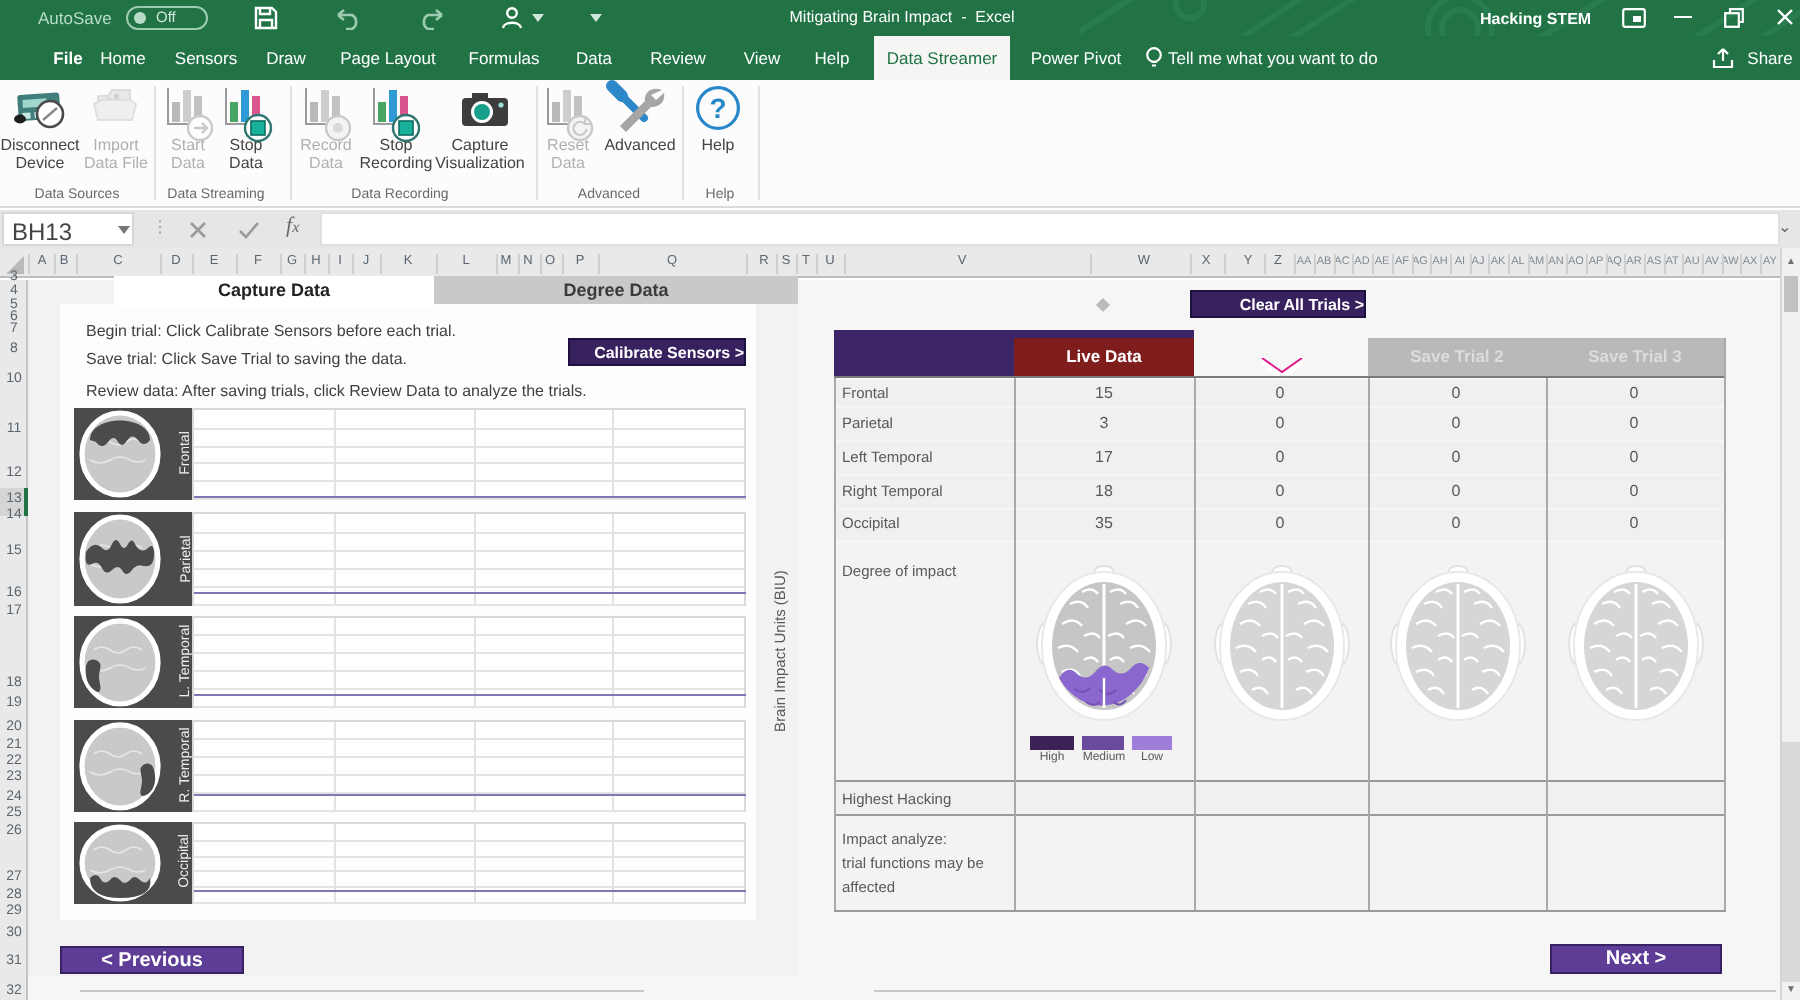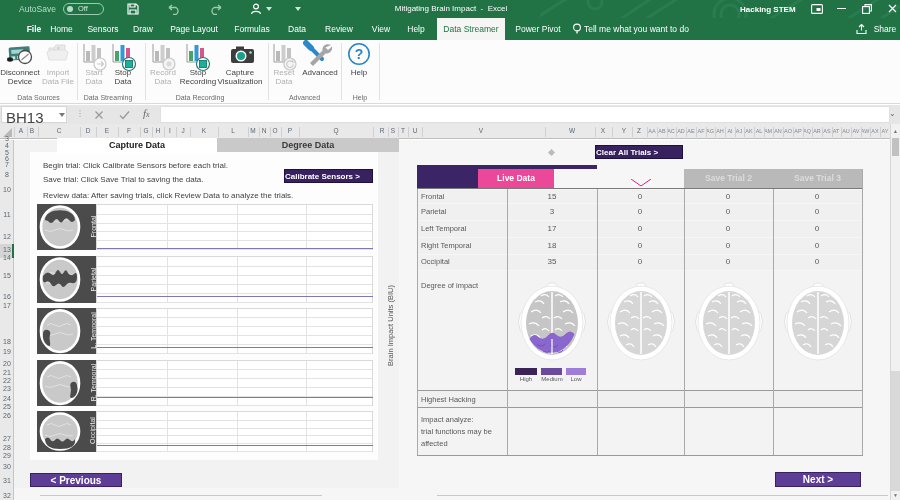--- a/index.html
+++ b/index.html
@@ -13,21 +13,21 @@
 #sheet{left:0;top:140px;width:900px;height:360px;background:#f2f2f2;}
 .tab{position:absolute;top:0;height:22px;line-height:22px;font-size:8.5px;color:#fff;text-align:center;}
 .rlab{position:absolute;font-size:8px;color:#444;text-align:center;line-height:9px;}
 .rlab.dis{color:#b0b0b0;}
 .glab{position:absolute;top:54px;font-size:7px;color:#6a6a6a;text-align:center;}
 .gsep{position:absolute;top:3px;height:57px;width:1px;background:#e2e2e2;}
 .num{position:absolute;font-size:7px;color:#5b6670;width:14px;text-align:center;}
 .cl{position:absolute;top:3px;font-size:6.5px;color:#5b6670;text-align:center;}
 .cl2{font-size:5.5px;color:#7f8a93;top:4px;}
 .ins{position:absolute;font-size:8px;color:#3f3f3f;white-space:nowrap;}
-.dkbtn{position:absolute;background:#37215f;border:1px solid #1e1040;color:#fff;font-weight:bold;text-align:left;}
+.dkbtn{position:absolute;background:#37215f;border:1px solid #1e1040;color:#fff;font-weight:bold;text-align:right;}
 .pbtn{position:absolute;background:#5e3d96;border:1px solid #372263;color:#fff;font-weight:bold;text-align:center;font-size:10px;}
 .trow{position:absolute;left:417px;width:445px;background:#f0f0f0;}
 .vline{position:absolute;width:1px;background:#a9a9a9;}
 .tlab{position:absolute;left:421px;font-size:7.5px;color:#595959;}
 .tval{position:absolute;font-size:8px;color:#595959;width:40px;text-align:center;}
 .chart{position:absolute;left:96px;width:277px;background:#fff;border:1px solid #d9d9d9;}
 .icon{position:absolute;left:37px;width:59px;background:#4b4b4b;}
 .vtext{position:absolute;color:#efefef;font-size:7px;white-space:nowrap;transform:rotate(-90deg);transform-origin:center;}
 .hgl{position:absolute;left:0;width:100%;height:1px;background:#e3e3e3;}
 .vgl{position:absolute;top:0;height:100%;width:1px;background:#e3e3e3;}
@@ -202,21 +202,21 @@
 <span class="glab" style="left:282px;width:45px;">Advanced</span>
 <span class="glab" style="left:348px;width:24px;">Help</span>
 <span class="gsep" style="left:77px;"></span>
 <span class="gsep" style="left:145px;"></span>
 <span class="gsep" style="left:268px;"></span>
 <span class="gsep" style="left:341px;"></span>
 <span class="gsep" style="left:379px;"></span>
 </div>
 <div id="fbar" class="ab">
 <span class="ab" style="left:1px;top:1px;width:66px;height:17px;background:#fff;border:1px solid #d6d6d6;"></span>
-<span class="ab" style="left:6px;top:4px;font-size:15px;color:#444;">BH13</span>
+<span class="ab" style="left:6px;top:4px;font-size:12px;color:#444;">BH13</span>
 <span class="ab" style="left:59px;top:8px;width:0;height:0;border-left:3px solid transparent;border-right:3px solid transparent;border-top:4px solid #777;"></span>
 <span class="ab" style="left:76px;top:4px;color:#9a9a9a;font-size:8px;letter-spacing:0;">⋮</span>
 <svg class="ab" style="left:94px;top:5px" width="10" height="10" viewBox="0 0 10 10">
       <path d="M1.5 1.5 L8.5 8.5 M8.5 1.5 L1.5 8.5" stroke="#9a9a9a" stroke-width="1.3"></path>
     </svg>
 <svg class="ab" style="left:119px;top:5px" width="11" height="10" viewBox="0 0 11 10">
       <path d="M1 5.5 L4 8.5 L10 1.5" stroke="#9a9a9a" stroke-width="1.3" fill="none"></path>
     </svg>
 <span class="ab" style="left:143px;top:2px;font-size:11px;font-style:italic;color:#6a6a6a;font-family:'Liberation Serif',serif;text-align:right;">f<span style="font-size:8px;">x</span></span>
 <span class="ab" style="left:160px;top:1px;width:730px;height:17px;background:#fff;border:1px solid #e0e0e0;"></span>
@@ -463,21 +463,21 @@
     <div class="icon" style="top:271.0px;height:41.0px;">
       <svg class="ab" style="left:0;top:0" width="59" height="41" viewBox="0 0 59 41">
         <ellipse cx="23" cy="20.5" rx="19" ry="18.0" fill="#c9c9c9" stroke="#fff" stroke-width="2.6"></ellipse>
         <path d="M10 14 q4 -3 8 0 q4 3 8 0 q4 -3 8 0 M8 24 q5 3 10 0 q5 -3 10 0 q4 2 8 0" stroke="#e6e6e6" stroke-width="0.8" fill="none"></path>
         <path d="M8 28 q3 -3 5 0 q2 4 5 1 q2 -3 5 0 q2 3 5 0 q2 -3 5 0 q3 3 5 -1 q2 10 -15 10 Q8 38 8 28 Z" fill="#4b4b4b"></path>
       </svg>
       <div class="vtext" style="left:52px;top:16px;width:35px;margin-left:-14px;text-align:center;">Occipital</div>
     </div>
     <div class="ab" style="left:417px;top:25px;width:90px;height:23px;background:#3c2566;"></div>
     <div class="ab" style="left:507px;top:25px;width:90px;height:4px;background:#3c2566;"></div>
-    <div class="ab" style="left:478px;top:29px;width:76px;height:19px;background:#ec4899;color:#fff;font-size:8.5px;font-weight:bold;text-align:center;line-height:19px;">Live Data</div>
+    <div class="ab" style="left:507px;top:29px;width:90px;height:19px;background:#7f1d1d;color:#fff;font-size:8.5px;font-weight:bold;text-align:center;line-height:19px;">Live Data</div>
     <div class="ab" style="left:684px;top:29px;width:89px;height:19px;background:#b9b9b9;color:#dcdcdc;font-size:8.5px;font-weight:bold;text-align:center;line-height:19px;">Save Trial 2</div>
     <div class="ab" style="left:773px;top:29px;width:89px;height:19px;background:#b9b9b9;color:#dcdcdc;font-size:8.5px;font-weight:bold;text-align:center;line-height:19px;">Save Trial 3</div>
     <svg class="ab" style="left:629px;top:39px" width="24" height="14" viewBox="0 0 24 14">
       <path d="M2 2 L12 9 L22 2" fill="none" stroke="#fff" stroke-width="3"></path>
       <path d="M2 2 L12 9 L22 2" fill="none" stroke="#e0188c" stroke-width="1" transform="translate(0,-2)"></path>
     </svg>
     <div class="ab" style="left:417px;top:48px;width:445px;height:1px;background:#7a7a7a;"></div>
     <div class="trow" style="top:50.0px;height:13.0px;"></div>
     <div class="trow" style="top:64.0px;height:15.5px;"></div>
     <div class="trow" style="top:80.5px;height:16.5px;"></div>

